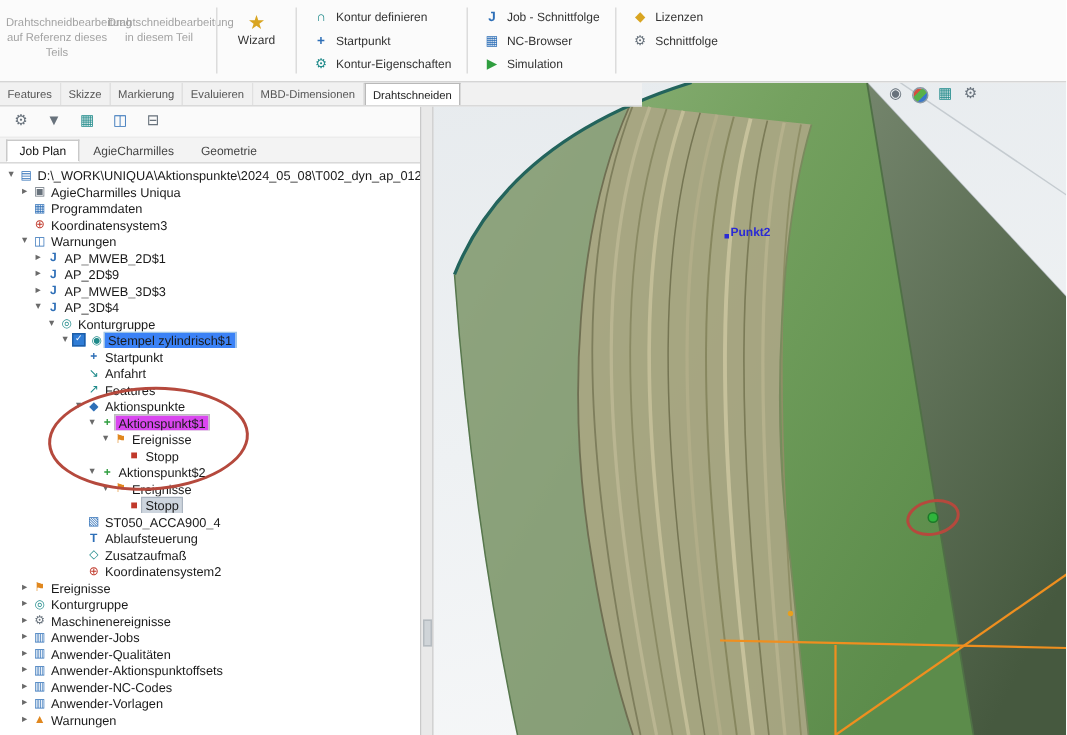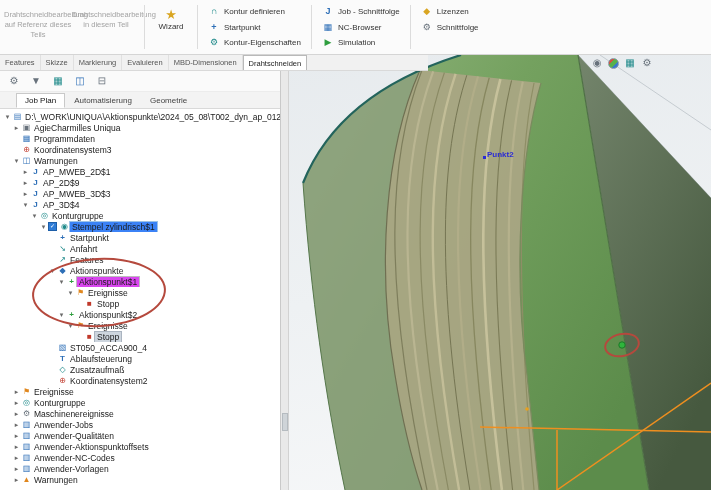--- a/index.html
+++ b/index.html
@@ -23,21 +23,21 @@
 
   
   .tabstrip{position:absolute;left:0;top:55px;width:428px;height:16px;background:#f1f1f1;border-bottom:1px solid #d9d9d9;display:flex;z-index:4;overflow:hidden;box-sizing:border-box;text-align:center;}
   .ctab{font-size:7.5px;color:#555;padding:0 5px;display:flex;align-items:center;border-right:1px solid #e0e0e0;background:#f1f1f1;white-space:nowrap;}
   .ctab.active{background:#fff;border:1px solid #b9b9b9;border-bottom:none;color:#222;}
 
   
   .panel{position:absolute;left:0;top:71px;width:281px;bottom:0;background:#fff;border-right:1px solid #c9c9c9;z-index:3;display:flex;flex-direction:column;box-sizing:border-box;}
   .ptoolbar{height:20px;display:flex;align-items:center;gap:8px;padding:0 7px;background:#fafafa;border-bottom:1px solid #ececec;flex:none;}
   .pticon{font-size:10px;width:14px;text-align:center;line-height:1;}
-  .ptabs{height:16px;display:flex;align-items:flex-end;background:#f3f3f3;border-bottom:1px solid #d9d9d9;padding-left:16px;flex:none;}
+  .ptabs{height:16px;display:flex;align-items:flex-end;background:#f3f3f3;border-bottom:1px solid #d9d9d9;padding-left:4px;flex:none;}
   .ptab{font-size:8px;color:#444;padding:2px 8px;border:1px solid transparent;white-space:nowrap;}
   .ptab.active{background:#fff;border-color:#c9c9c9;border-bottom-color:#fff;color:#111;}
   .tree{flex:1;overflow:hidden;padding-top:2px;position:relative;}
   .trow{height:11px;display:flex;align-items:center;white-space:nowrap;font-size:8.5px;color:#1a1a1a;overflow:hidden;}
   .lvl0{padding-left:3px}.lvl1{padding-left:12px}.lvl2{padding-left:21px}.lvl3{padding-left:30px}
   .lvl4{padding-left:39px}.lvl5{padding-left:48px}.lvl6{padding-left:57px}.lvl7{padding-left:66px}.lvl8{padding-left:75px}
   .arr{width:9px;font-size:7px;color:#6a6a6a;text-align:center;flex:none;line-height:1;}
   .arr.exp::before{content:"▾";}
   .arr.col::before{content:"▸";}
   .tic{width:11px;flex:none;text-align:center;font-size:8px;line-height:1;}
@@ -208,21 +208,21 @@
   <div class="panel">
     <div class="ptoolbar">
       <span class="pticon c-gray">⚙</span>
       <span class="pticon c-gray">▼</span>
       <span class="pticon c-teal">▦</span>
       <span class="pticon c-blue">◫</span>
       <span class="pticon c-gray">⊟</span>
     </div>
     <div class="ptabs">
       <span class="ptab active">Job Plan</span>
-      <span class="ptab">Automatisierung</span>
+      <span class="ptab">AgieCharmilles</span>
       <span class="ptab">Geometrie</span>
     </div>
     <div class="tree">
 
       <div class="trow lvl0">
         <span class="arr exp"></span>
         <span class="tic c-blue">▤</span>
         <span class="tlabel">D:\_WORK\UNIQUA\Aktionspunkte\2024_05_08\T002_dyn_ap_012.dcm</span>
       </div>
       <div class="trow lvl1">

